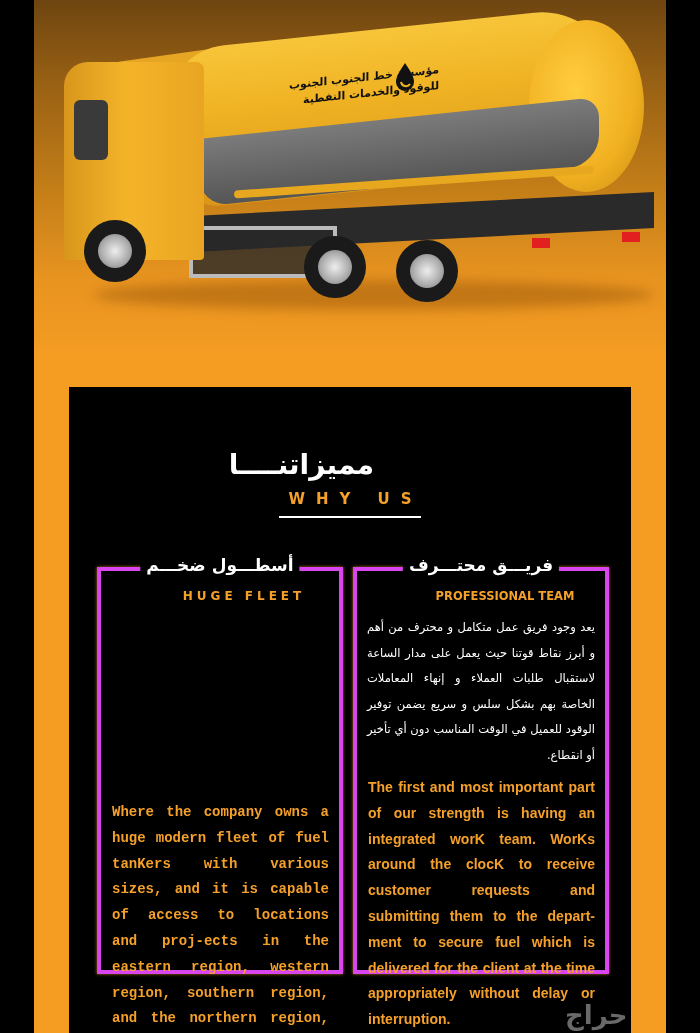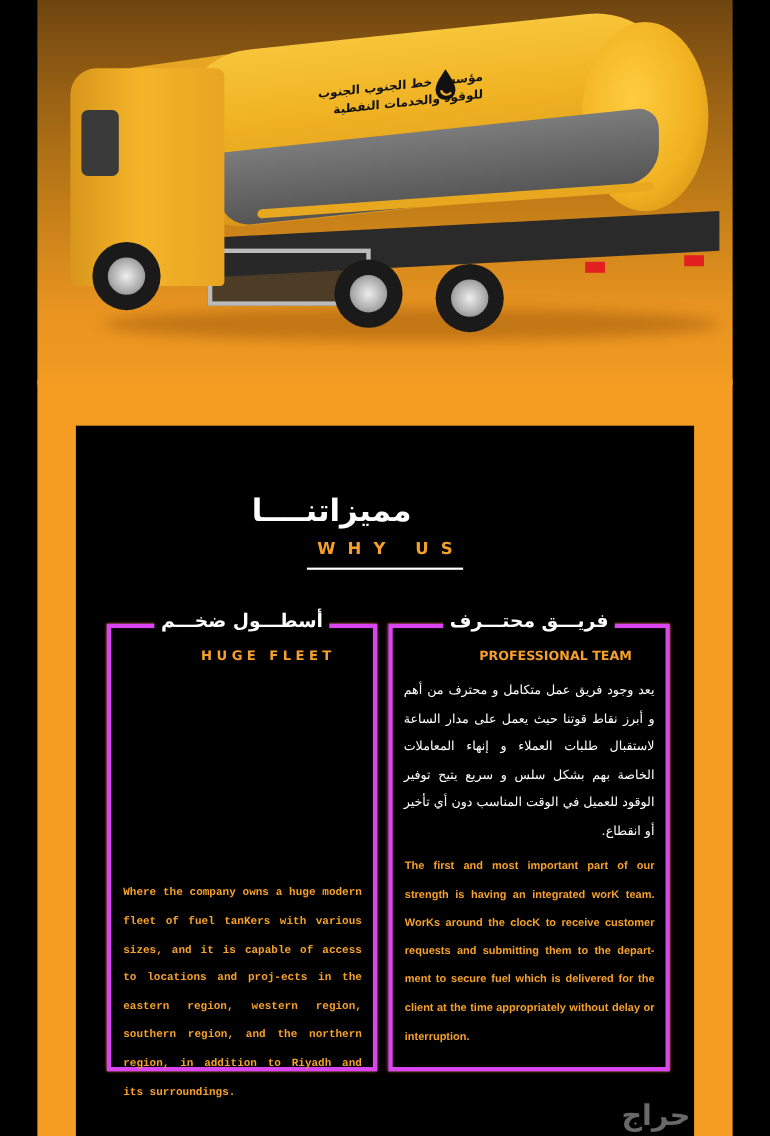--- a/index.html
+++ b/index.html
@@ -43,21 +43,21 @@
   .title-line{position:absolute;left:279px;top:516px;width:142px;height:2px;background:#fff;}
 
   .box{position:absolute;top:567px;height:399px;border:4px solid #d946ef;box-shadow:0 0 3px #c07010;}
   .box-left{left:97px;width:238px;}
   .box-right{left:353px;width:248px;}
   .box-head-ar{position:absolute;top:-16px;left:50%;transform:translateX(-50%);background:#000;color:#fff;font-size:17px;font-weight:bold;padding:0 6px;white-space:nowrap;direction:rtl;}
   .box-head-en{position:absolute;top:18px;left:0;width:100%;text-align:center;color:#f5a02a;font-weight:bold;white-space:nowrap;margin-left:24px;}
   .box-left .box-head-en{font-size:12px;letter-spacing:4px;}
   .box-right .box-head-en{font-size:11.5px;letter-spacing:0;}
   .ar-text{position:absolute;top:44px;left:10px;right:10px;color:#fff;font-size:11.5px;line-height:25.5px;direction:rtl;text-align:justify;}
-  .en-text{position:absolute;left:11px;right:10px;color:#f5a02a;font-size:10px;line-height:25.8px;font-weight:bold;text-align:justify;font-family:"Liberation Sans",sans-serif;}
+  .en-text{position:absolute;left:11px;right:10px;color:#f5a02a;font-size:14px;line-height:25.8px;font-weight:bold;text-align:justify;font-family:"Liberation Sans",sans-serif;}
   .box-left .en-text{top:229px;font-family:Liberation Mono, monospace;}
   .box-right .en-text{top:204px;}
 
   .watermark{position:absolute;left:565px;top:1000px;color:#7c7c7c;font-size:26px;font-weight:bold;opacity:0.85;direction:rtl;}
 </style>
 </head>
 <body>
 
 <div class="frame-left"></div>
 <div class="frame-right"></div>
@@ -100,17 +100,17 @@
 
 <div class="box box-left">
   <div class="box-head-ar">أسطـــول ضخـــم</div>
   <div class="box-head-en">HUGE FLEET</div>
   <div class="en-text">Where the company owns a huge modern fleet of fuel tanKers with various sizes, and it is capable of access to locations and proj-ects in the eastern region, western region, southern region, and the northern region, in addition to Riyadh and its surroundings.</div>
 </div>
 
 <div class="box box-right">
   <div class="box-head-ar">فريـــق محتـــرف</div>
   <div class="box-head-en">PROFESSIONAL TEAM</div>
-  <div class="ar-text">يعد وجود فريق عمل متكامل و محترف من أهم و أبرز نقاط قوتنا حيث يعمل على مدار الساعة لاستقبال طلبات العملاء و إنهاء المعاملات الخاصة بهم بشكل سلس و سريع يتيح توفير الوقود للعميل في الوقت المناسب دون أي تأخير أو انقطاع.</div>
+  <div class="ar-text">يعد وجود فريق عمل متكامل و محترف من أهم و أبرز نقاط قوتنا حيث يعمل على مدار الساعة لاستقبال طلبات العملاء و إنهاء المعاملات الخاصة بهم بشكل سلس و سريع يضمن توفير الوقود للعميل في الوقت المناسب دون أي تأخير أو انقطاع.</div>
   <div class="en-text">The first and most important part of our strength is having an integrated worK team. WorKs around the clocK to receive customer requests and submitting them to the depart-ment to secure fuel which is delivered for the client at the time appropriately without delay or interruption.</div>
 </div>
 
 <div class="watermark">حراج</div>
 
 </body></html>

